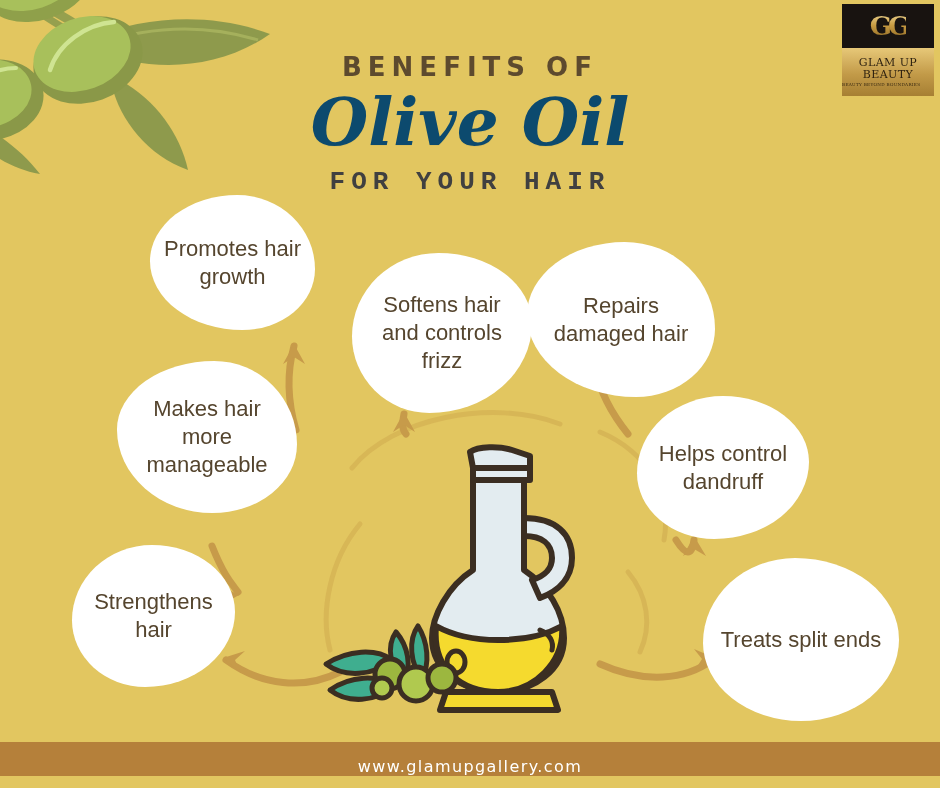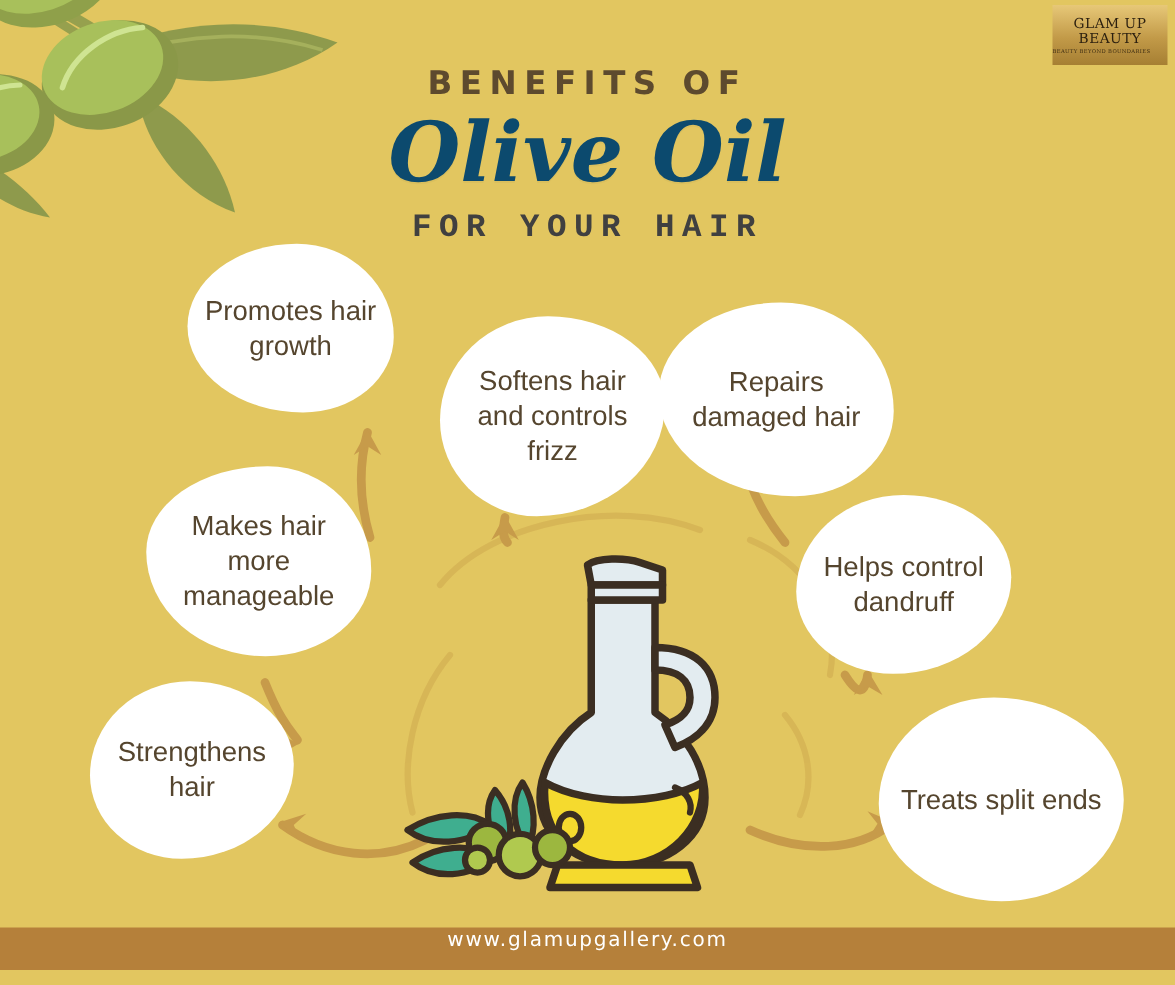--- a/index.html
+++ b/index.html
@@ -57,27 +57,27 @@
     display:flex;align-items:center;justify-content:center;text-align:center;
     color:#55452e;font-size:22px;line-height:1.26;
     font-family:Liberation Sans, sans-serif;
     padding:4px 14px;box-sizing:border-box;
   }
   .b1{left:150px;top:195px;width:165px;height:135px;border-radius:53% 47% 44% 56% / 49% 55% 45% 51%;}
   .b2{left:352px;top:253px;width:180px;height:160px;border-radius:48% 52% 57% 43% / 52% 44% 56% 48%;}
   .b3{left:527px;top:242px;width:188px;height:155px;border-radius:52% 48% 42% 58% / 47% 56% 44% 53%;}
   .b4{left:637px;top:396px;width:172px;height:143px;border-radius:50% 50% 55% 45% / 54% 46% 54% 46%;}
   .b5{left:703px;top:558px;width:196px;height:163px;border-radius:47% 53% 50% 50% / 52% 50% 50% 48%;}
-  .b6{left:117px;top:373px;width:180px;height:152px;border-radius:54% 46% 47% 53% / 45% 55% 45% 55%;}
+  .b6{left:117px;top:361px;width:180px;height:152px;border-radius:54% 46% 47% 53% / 45% 55% 45% 55%;}
   .b7{left:72px;top:545px;width:163px;height:142px;border-radius:49% 51% 55% 45% / 53% 47% 53% 47%;}
 
   
   .footer{
     position:absolute;left:0;top:742px;width:940px;height:34px;
-    background:#b5803a;display:flex;align-items:flex-start;justify-content:center;
+    background:#b5803a;display:flex;align-items:flex-end;justify-content:center;
   }
   .footer-url{
     color:#ffffff;font-size:16px;letter-spacing:1.4px;
     font-family:"DejaVu Sans", sans-serif;
   }
 </style>
 </head>
 <body>
 
 <div class="canvas">
@@ -159,20 +159,23 @@
     </g>
   </svg>
 
   <div class="header">
     <div class="kicker">BENEFITS OF</div>
     <div class="script-title">Olive Oil</div>
     <div class="subkicker">FOR YOUR HAIR</div>
   </div>
 
   <div class="logo">
+    <div class="logo-top">
+      <span class="logo-mono">GG</span>
+    </div>
     <div class="logo-bottom">
       <div class="logo-name">GLAM UP</div>
       <div class="logo-name">BEAUTY</div>
       <div class="logo-tag">BEAUTY BEYOND BOUNDARIES</div>
     </div>
   </div>
 
   <div class="blob b1">Promotes hair growth</div>
   <div class="blob b2">Softens hair and controls frizz</div>
   <div class="blob b3">Repairs damaged hair</div>

